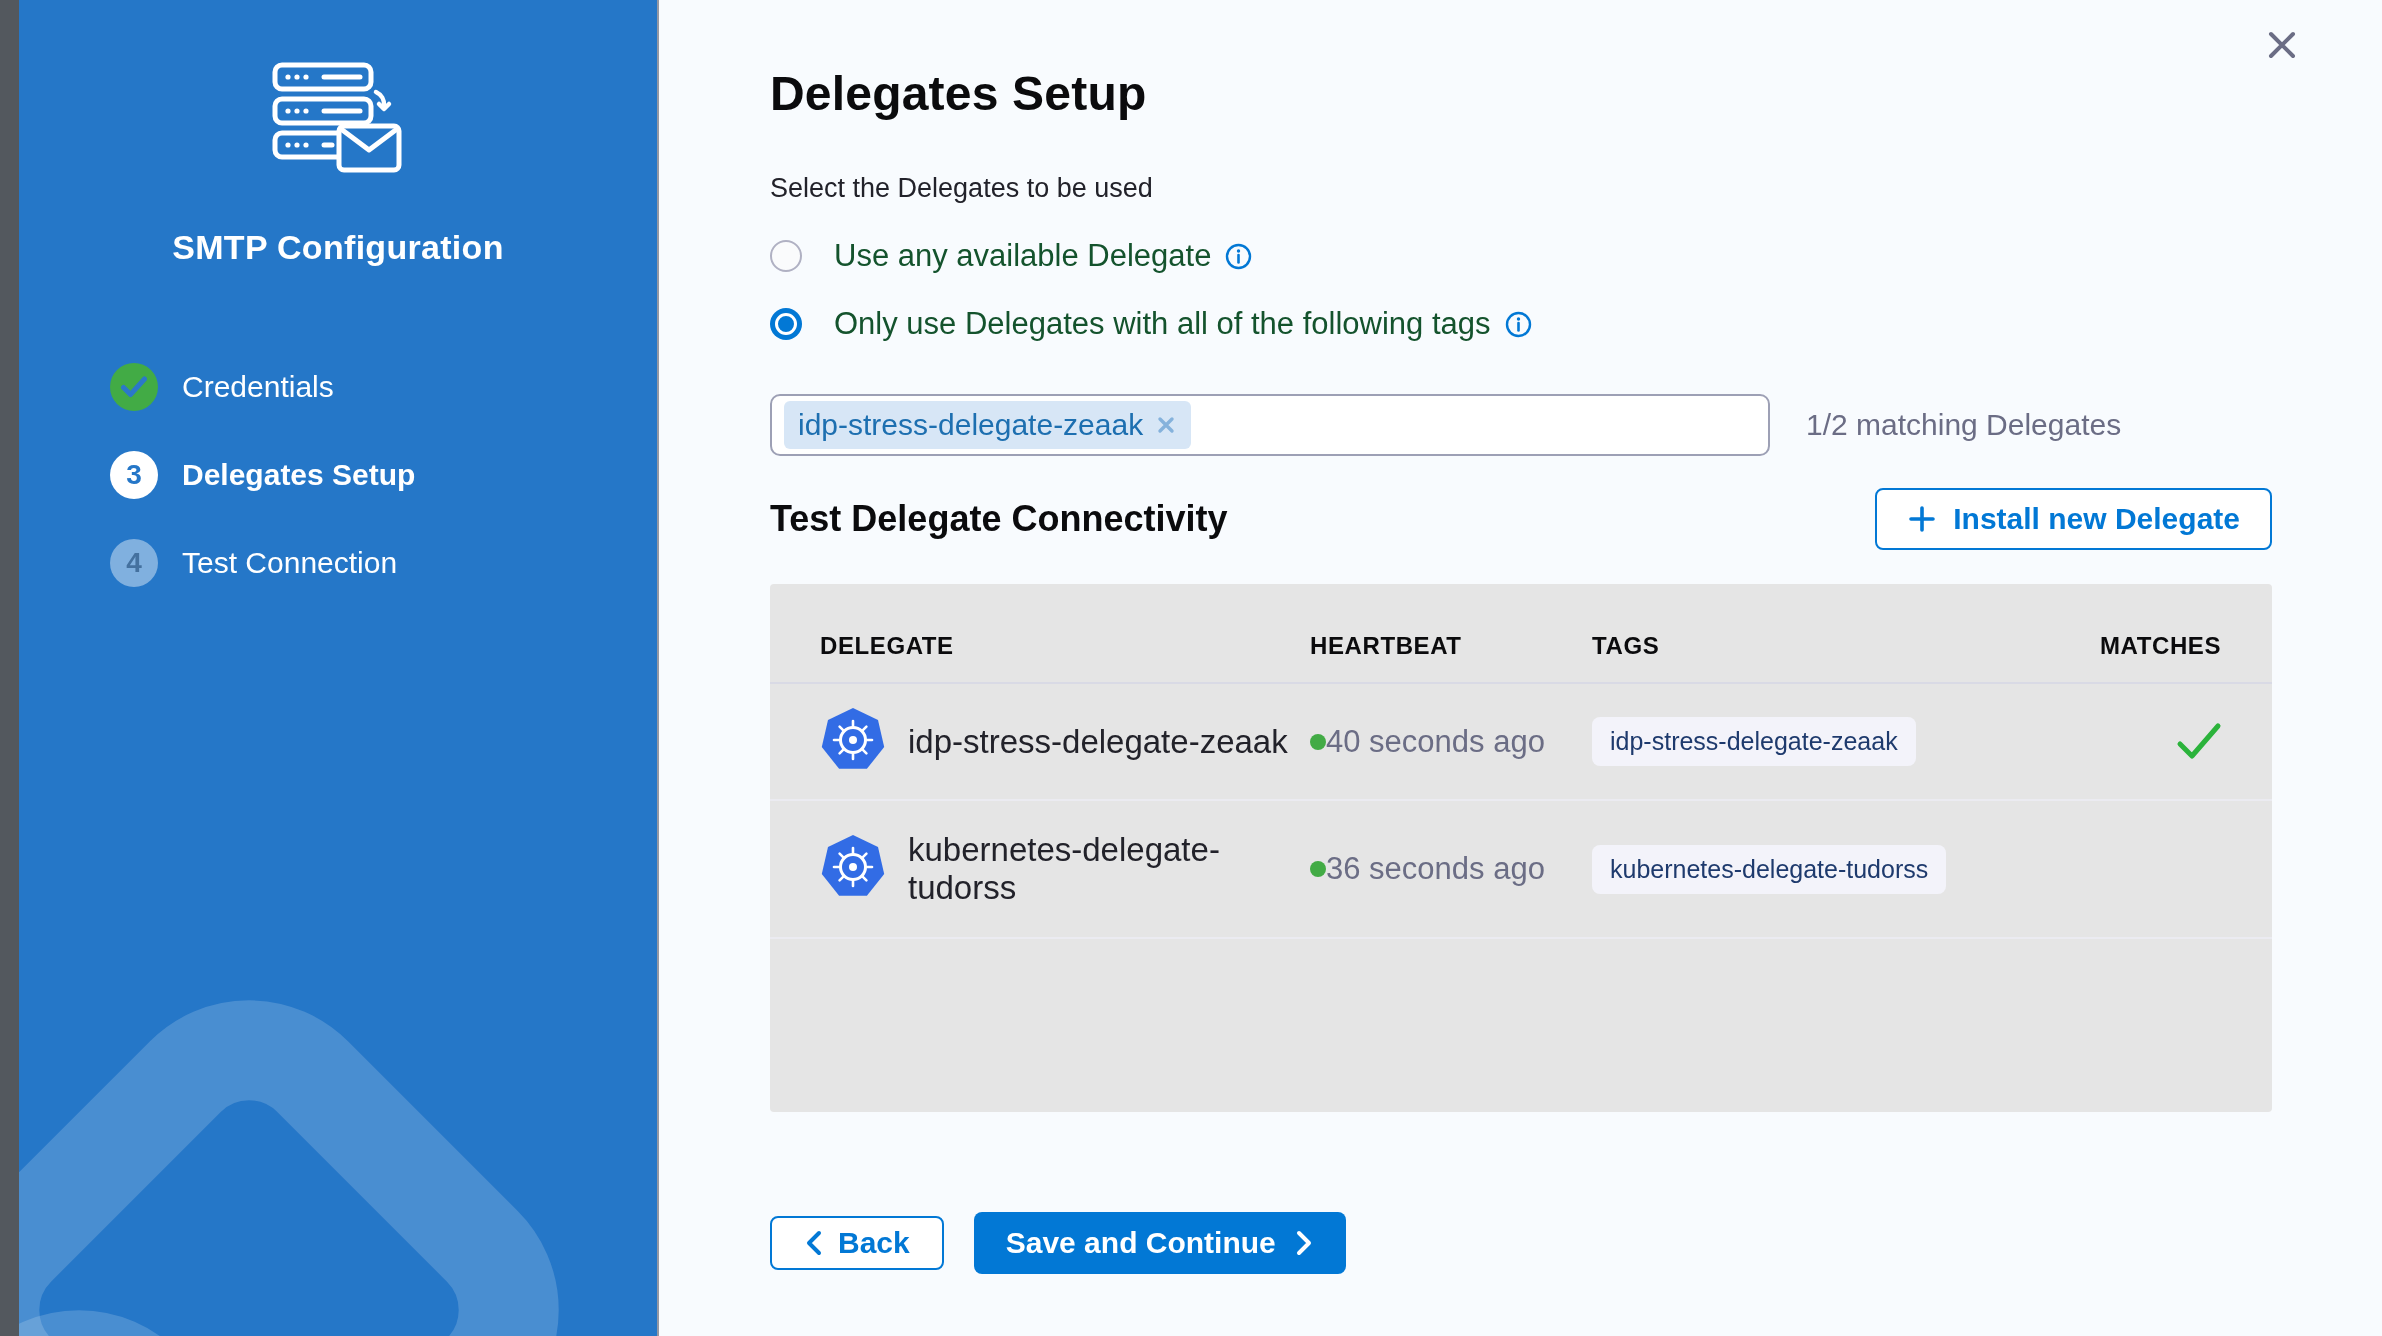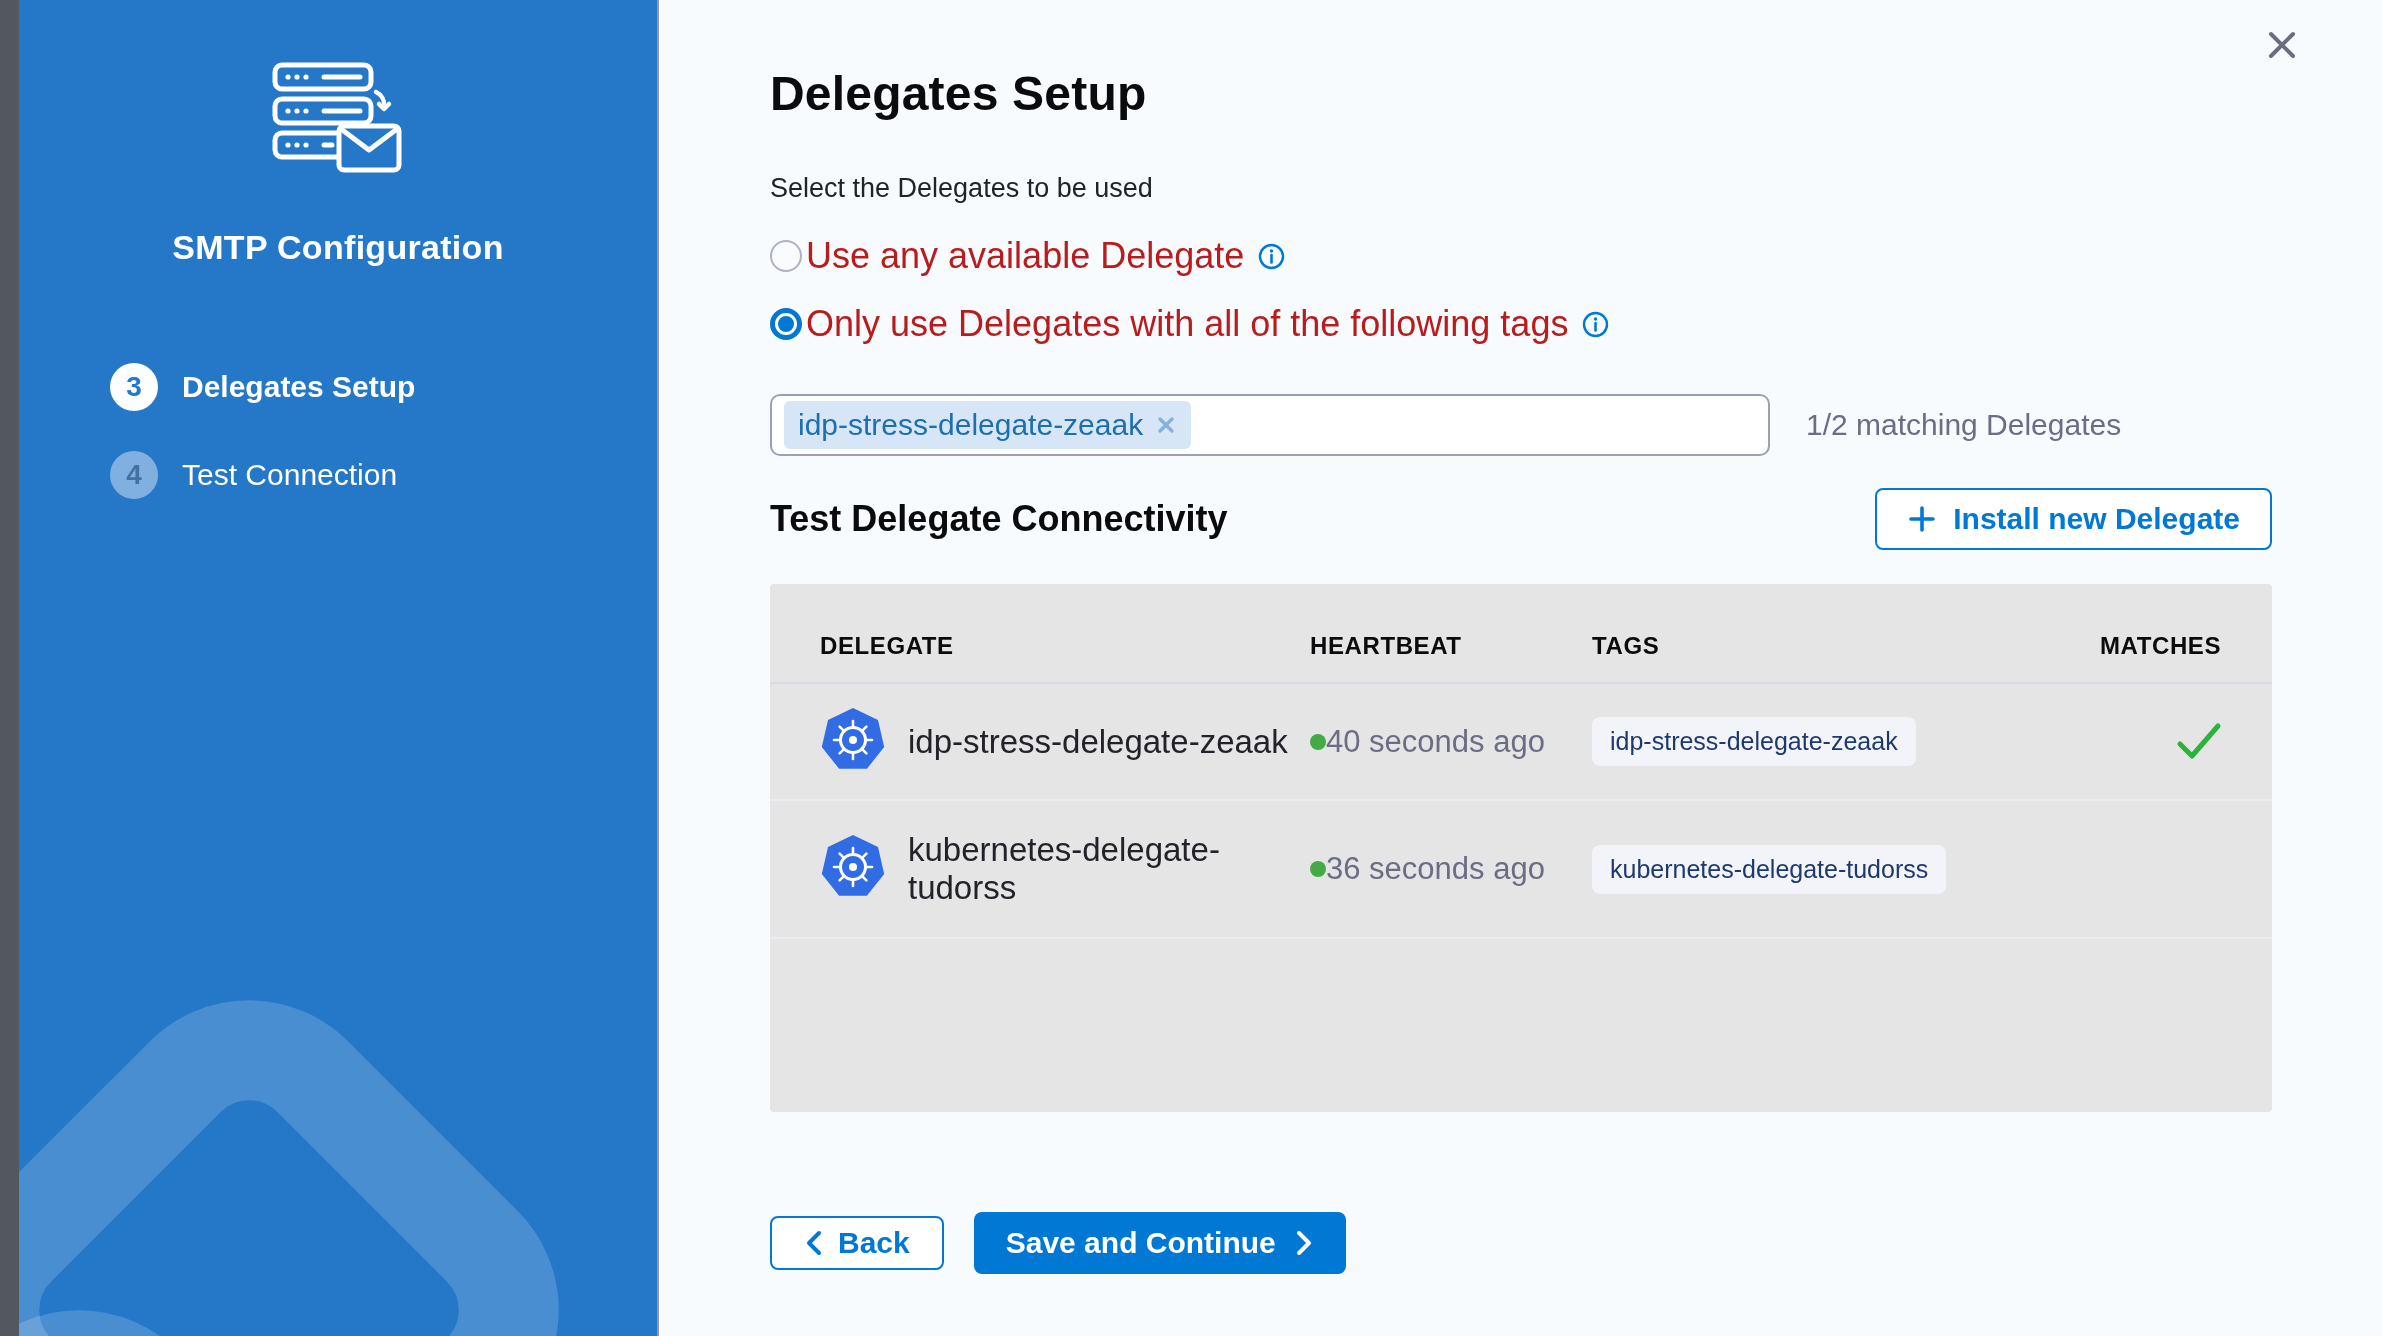--- a/index.html
+++ b/index.html
@@ -61,21 +61,21 @@
   .radio-circle {
     width: 32px; height: 32px; border-radius: 50%; flex: none; position: relative;
   }
   .radio-circle.off { border: 2px solid #B0B1C3; background: #FAFBFC; }
   .radio-circle.on { background: #0278D5; }
   .radio-circle.on::after {
     content: ""; position: absolute; left: 50%; top: 50%;
     width: 16px; height: 16px; transform: translate(-50%,-50%);
     border: 3px solid #FFFFFF; border-radius: 50%;
   }
-  .radio-label { margin-left: 4px; font-size: 36px; color: #b91c1c; }
+  .radio-label { margin-left: 32px; font-size: 31px; color: #14532d; }
   .info-icon { margin-left: 14px; display: inline-flex; }
 
   .tag-row { margin-top: 52px; display: flex; align-items: center; }
   .tag-input {
     width: 1000px; height: 62px; background: #FFFFFF;
     border: 2px solid #9DA0B5; border-radius: 10px;
     display: flex; align-items: center; padding: 0 12px;
   }
   .chip {
     display: inline-flex; align-items: center; gap: 12px;
@@ -162,20 +162,28 @@
             <circle cx="34" cy="83" r="2.6" fill="#FFFFFF"></circle>
           <line x1="52" y1="83" x2="60" y2="83" stroke="#FFFFFF" stroke-width="5" stroke-linecap="round"></line>
           <path d="M104 30 a14 14 0 0 1 8 14" stroke="#FFFFFF" stroke-width="4.5" fill="none" stroke-linecap="round"></path>
           <path d="M107 42 l5 5 l5 -5" stroke="#FFFFFF" stroke-width="4.5" fill="none" stroke-linecap="round" stroke-linejoin="round"></path>
           <rect x="67" y="64" width="60" height="44" rx="5" fill="#2577C8" stroke="#FFFFFF" stroke-width="5"></rect>
           <path d="M69 67 L97 88 L125 67" stroke="#FFFFFF" stroke-width="5" fill="none" stroke-linejoin="round"></path>
         </svg>
       </div>
       <h2 class="sidebar-title">SMTP Configuration</h2>
       <ul class="steps">
+        <li class="step">
+          <span class="step-circle done">
+            <svg width="26" height="22" viewBox="0 0 26 22" fill="none">
+                <path d="M2.5 11.5 L9.5 18.5 L23.5 3" stroke="#2B78C9" stroke-width="5" stroke-linecap="round" stroke-linejoin="round"></path>
+              </svg>
+          </span>
+          <span class="step-label">Credentials</span>
+        </li>
         <li class="step active">
           <span class="step-circle active">3</span>
           <span class="step-label">Delegates Setup</span>
         </li>
         <li class="step">
           <span class="step-circle upcoming">4</span>
           <span class="step-label">Test Connection</span>
         </li>
       </ul>
     </div>

